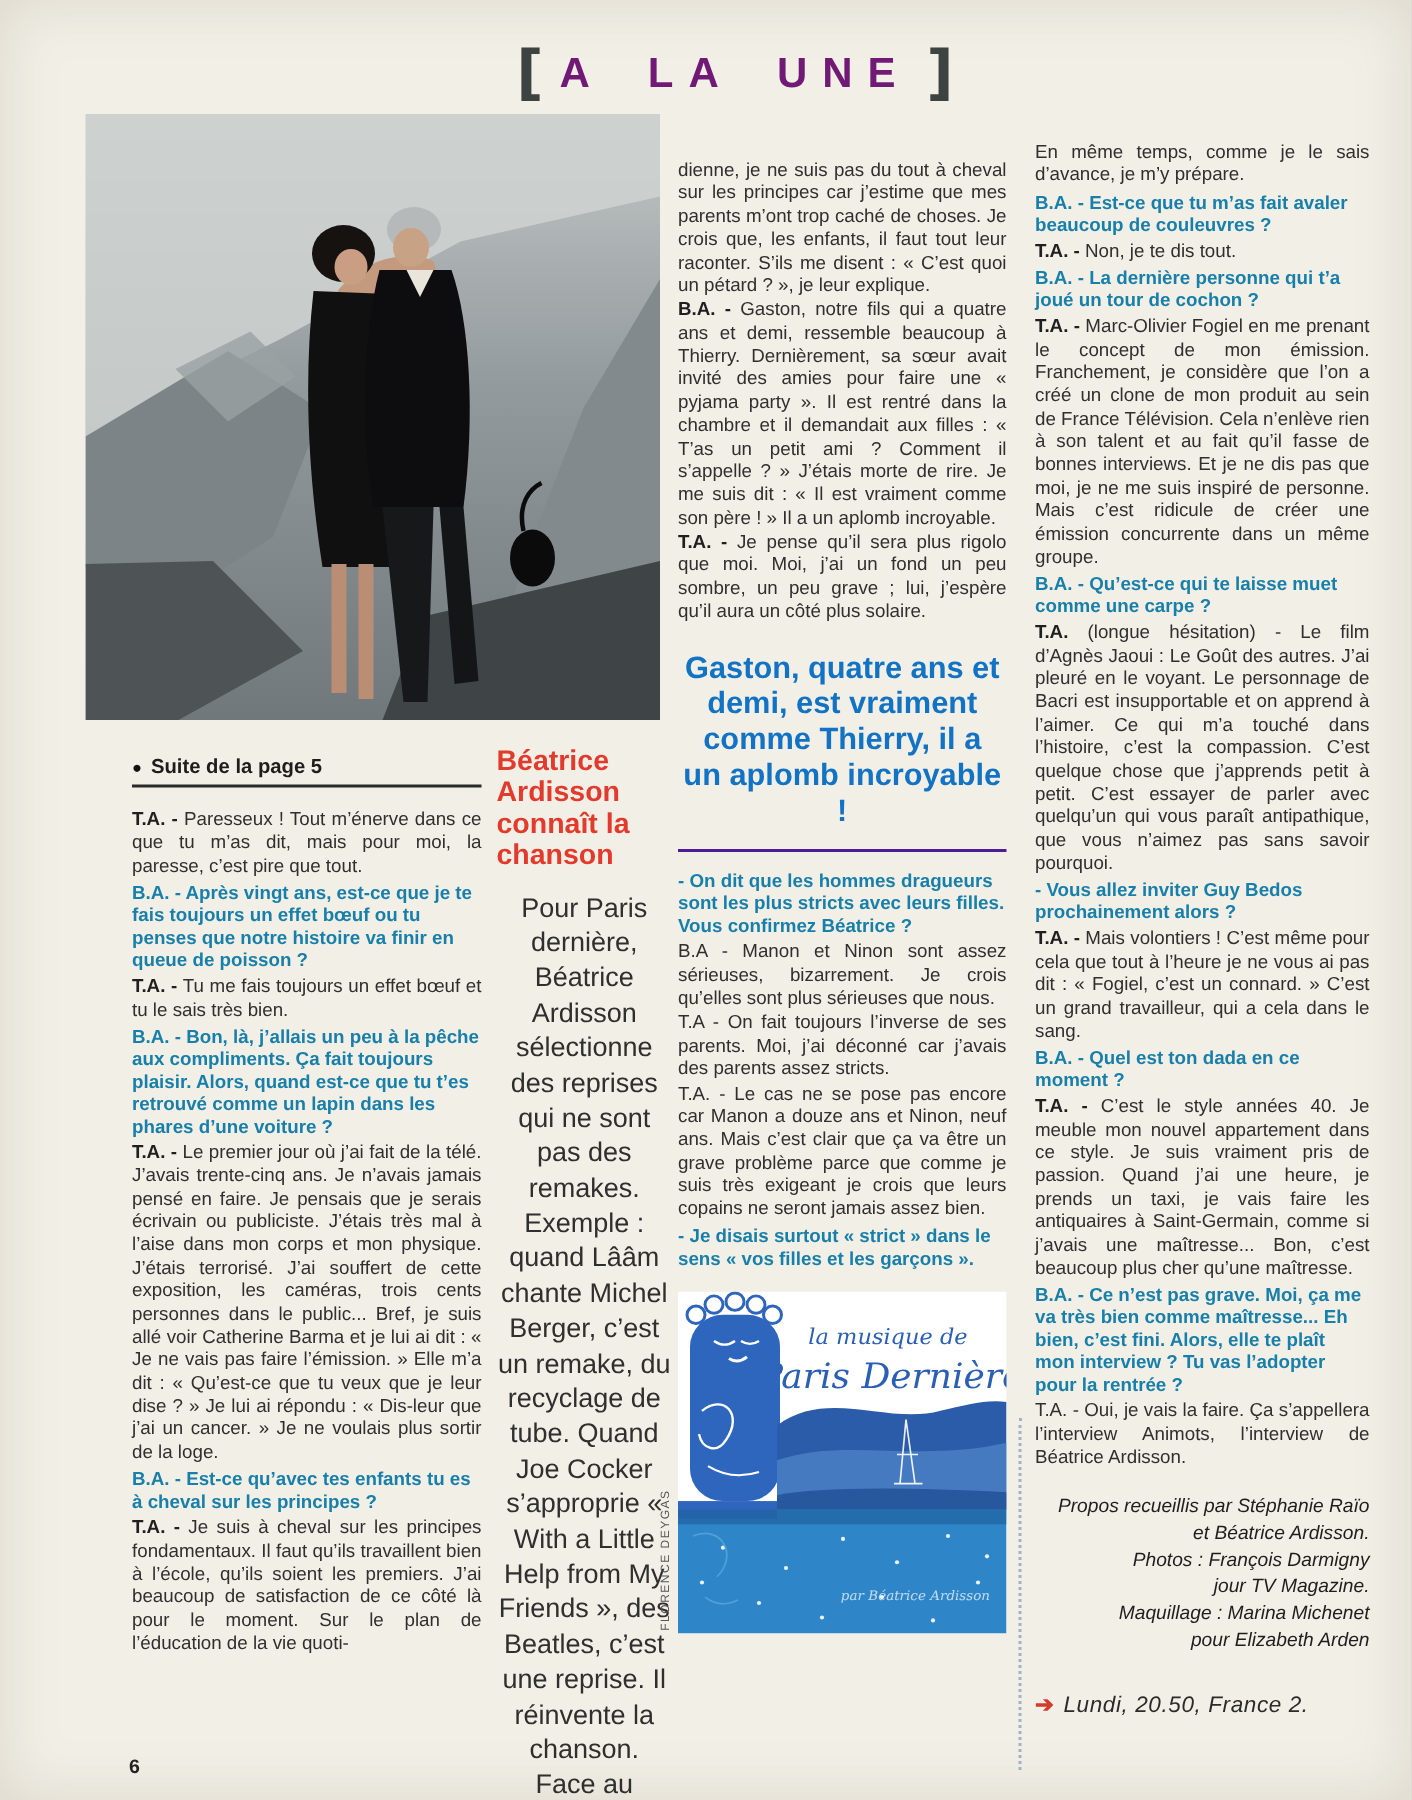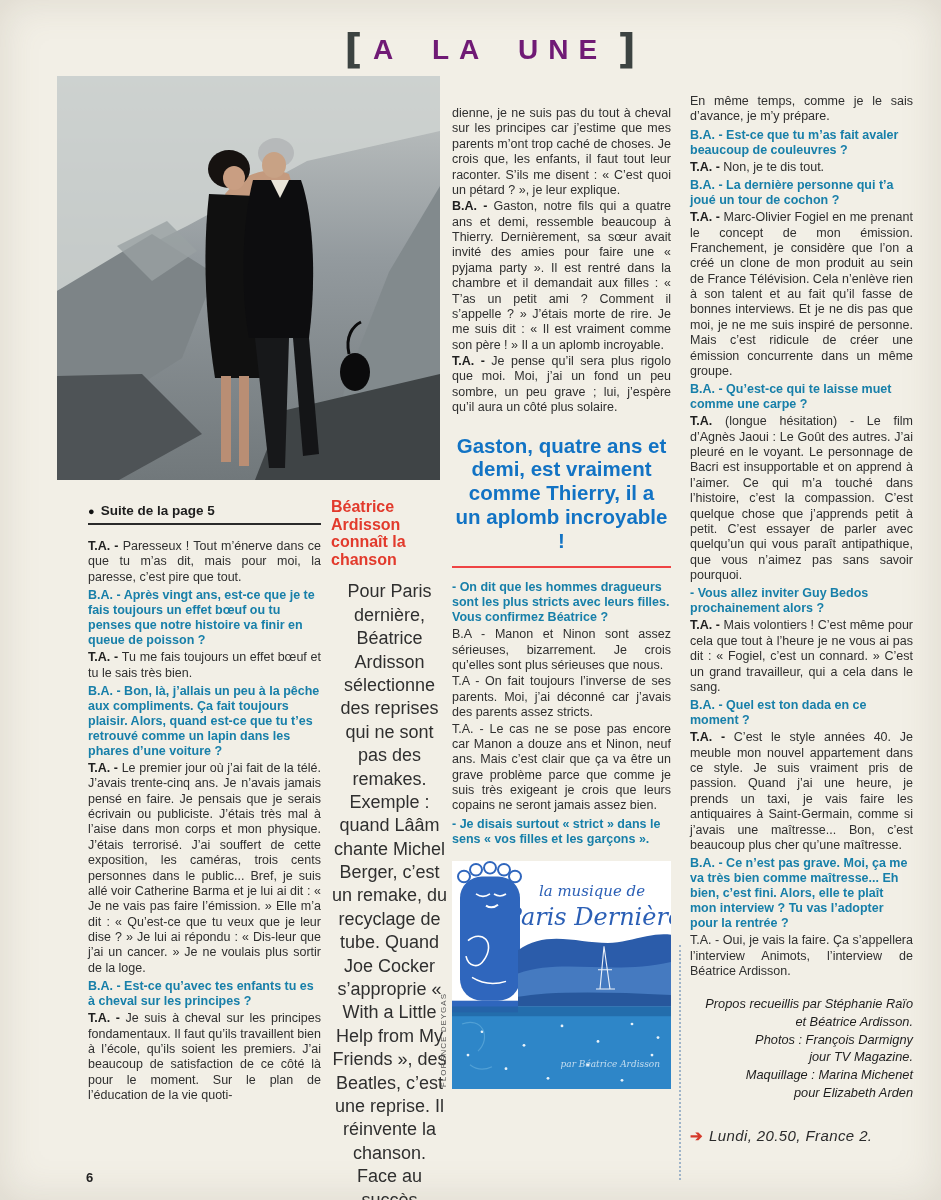--- a/index.html
+++ b/index.html
@@ -21,26 +21,26 @@
   .col-center{left:452px;top:93px;width:219px;margin-top:12px;}
   .col-right{left:690px;top:93px;width:223px;}
   p.blk{margin:1px 0;font-size:12.5px;line-height:1.23;text-align:justify;color:#2f2f2f;}
   p.blk b{color:#1f1f1f;}
   p.q{color:#177fa9;font-weight:bold;text-align:left;line-height:1.2;margin:3px 0 2px;}
   
   .suite{font-weight:bold;font-size:13.5px;color:#1d1d1d;border-bottom:2px solid #2a2a2a;
          padding-bottom:5px;margin-bottom:14px;}
   .suite .dot{color:#111;margin-right:6px;font-size:11px;}
   
-  .side-title{color:#e23a2c;font-weight:bold;font-size:16px;line-height:1.1;margin:0 0 12px;}
+  .side-title{color:#e23a2c;font-weight:bold;font-size:19px;line-height:1.1;margin:0 0 12px;}
   .side-body{font-size:18px;line-height:1.3;text-align:center;}
   .side-foot{font-size:12px;line-height:1.25;font-weight:normal;font-style:italic;margin-top:10px;}
   
   .quote{color:#1273c4;font-weight:bold;font-size:20.5px;line-height:1.16;text-align:center;
-         margin:16px 0 12px;padding:2px 2px 14px;border-bottom:2px solid #ef4444;}
+         margin:16px 0 12px;padding:2px 2px 14px;border-bottom:2px solid #4c1d95;}
   
   .illus{position:relative;margin-top:14px;width:219px;height:228px;}
   .illus svg{display:block;width:100%;height:100%;}
   .illus-credit{position:absolute;left:-13px;bottom:2px;writing-mode:vertical-rl;transform:rotate(180deg);
                 font-size:8px;letter-spacing:1px;color:#555;}
   
   .credits{margin-top:16px;font-style:italic;font-size:12.8px;line-height:1.38;text-align:right;color:#1e1e1e;}
   .broadcast{margin-top:26px;font-size:15px;font-style:italic;color:#2b2b2b;letter-spacing:.4px;}
   .broadcast .arrow{color:#d53a2b;font-style:normal;font-weight:bold;margin-right:6px;}
   .pagenum{position:absolute;left:86px;top:1170px;font-weight:bold;font-size:13px;color:#222;}

